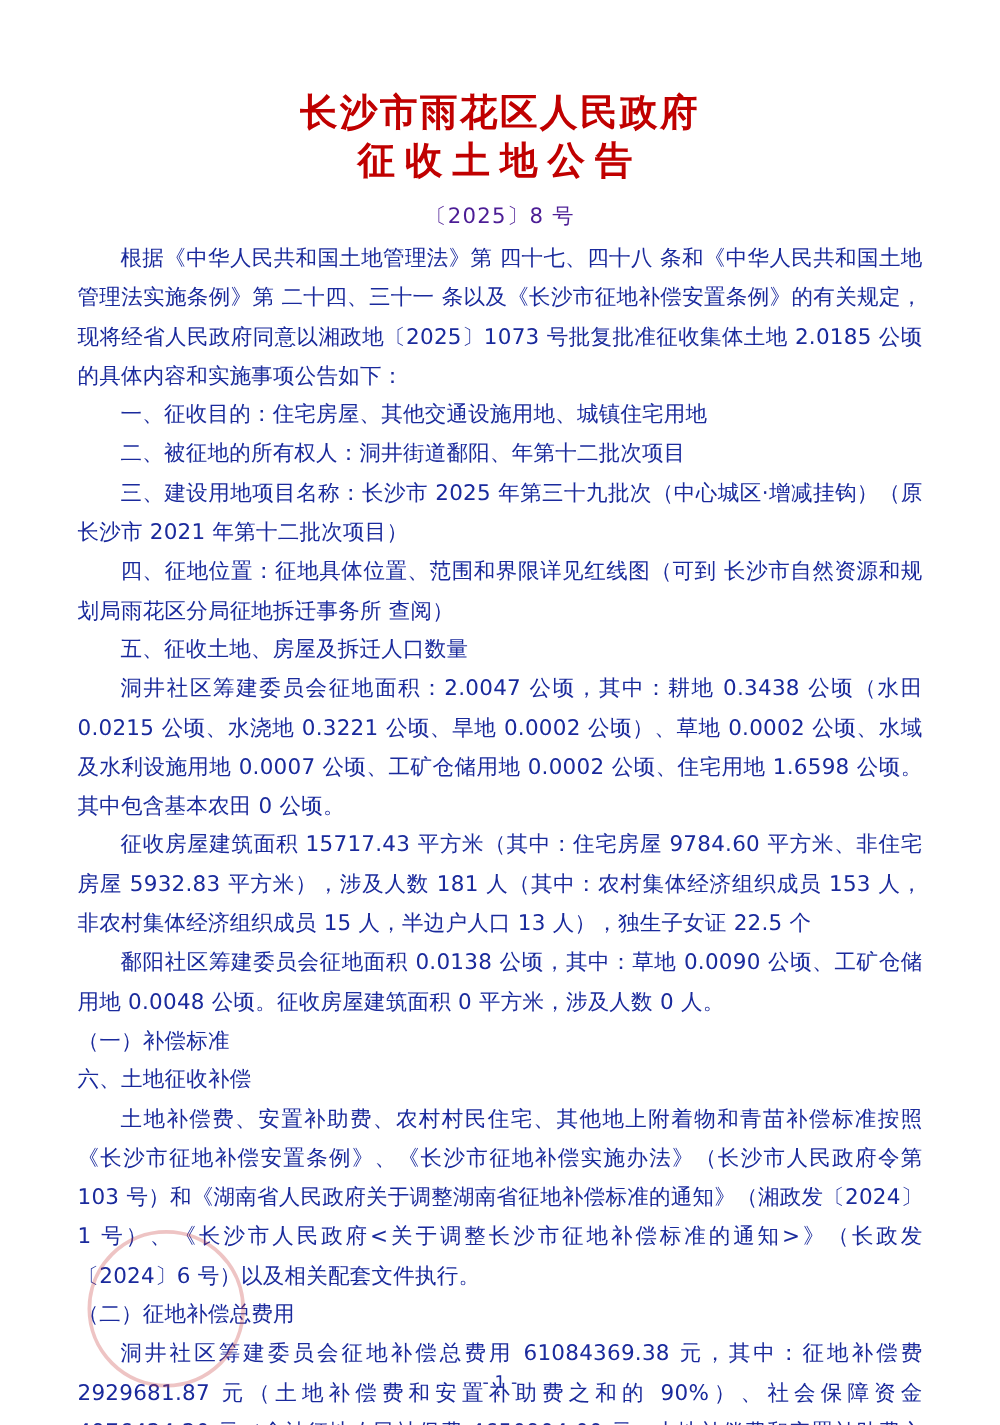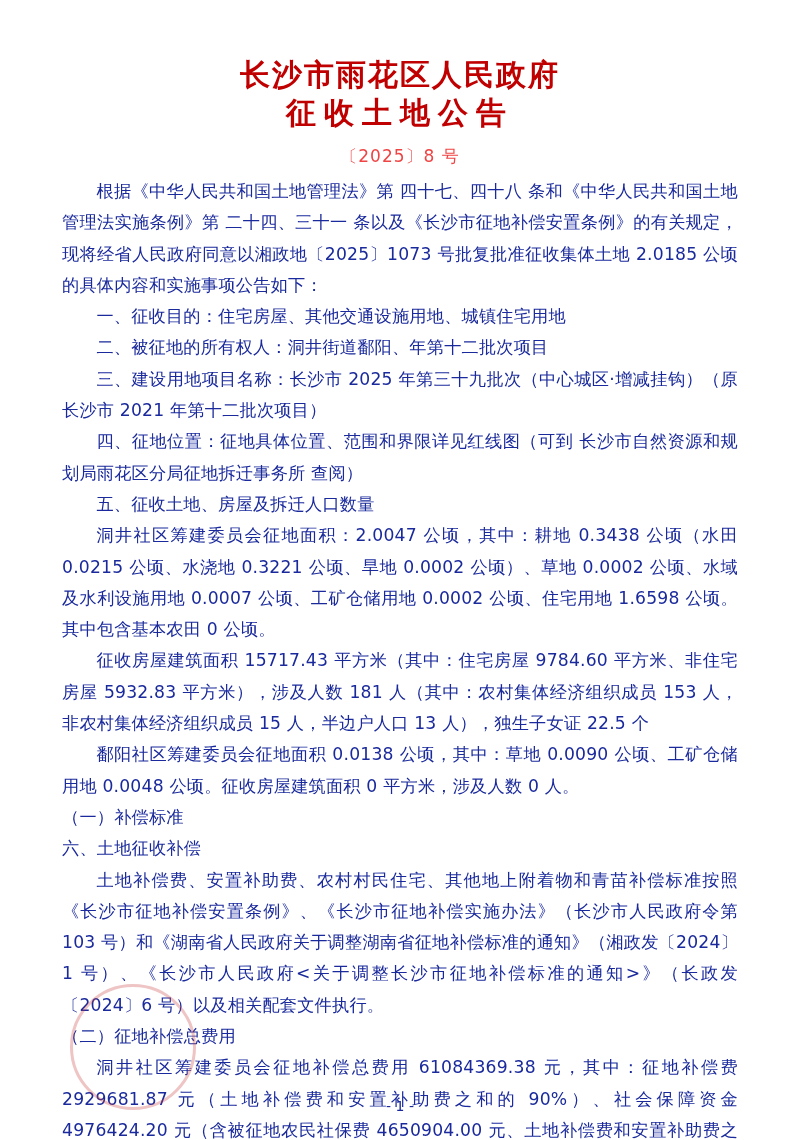--- a/index.html
+++ b/index.html
@@ -23,28 +23,29 @@
     padding: 56px 62px 20px 62px;
   }
   .title {
     text-align: center;
     color: #c00000;
     font-weight: bold;
     font-size: 30px;
     line-height: 1.25;
     letter-spacing: 2px;
     font-family: "DejaVu Serif", "Liberation Serif", serif;
+    margin-top: 16px;
   }
   .title .line2 {
     display: block;
     letter-spacing: 8px;
   }
   .docnum {
     text-align: center;
-    color: #ef4444;
+    color: #4c1d95;
     font-size: 17px;
     margin-top: 14px;
     margin-bottom: 8px;
     letter-spacing: 1px;
   }
   .body-text {
     font-size: 17.2px;
     line-height: 1.82;
     text-align: justify;
     color: #1a2a9c;

